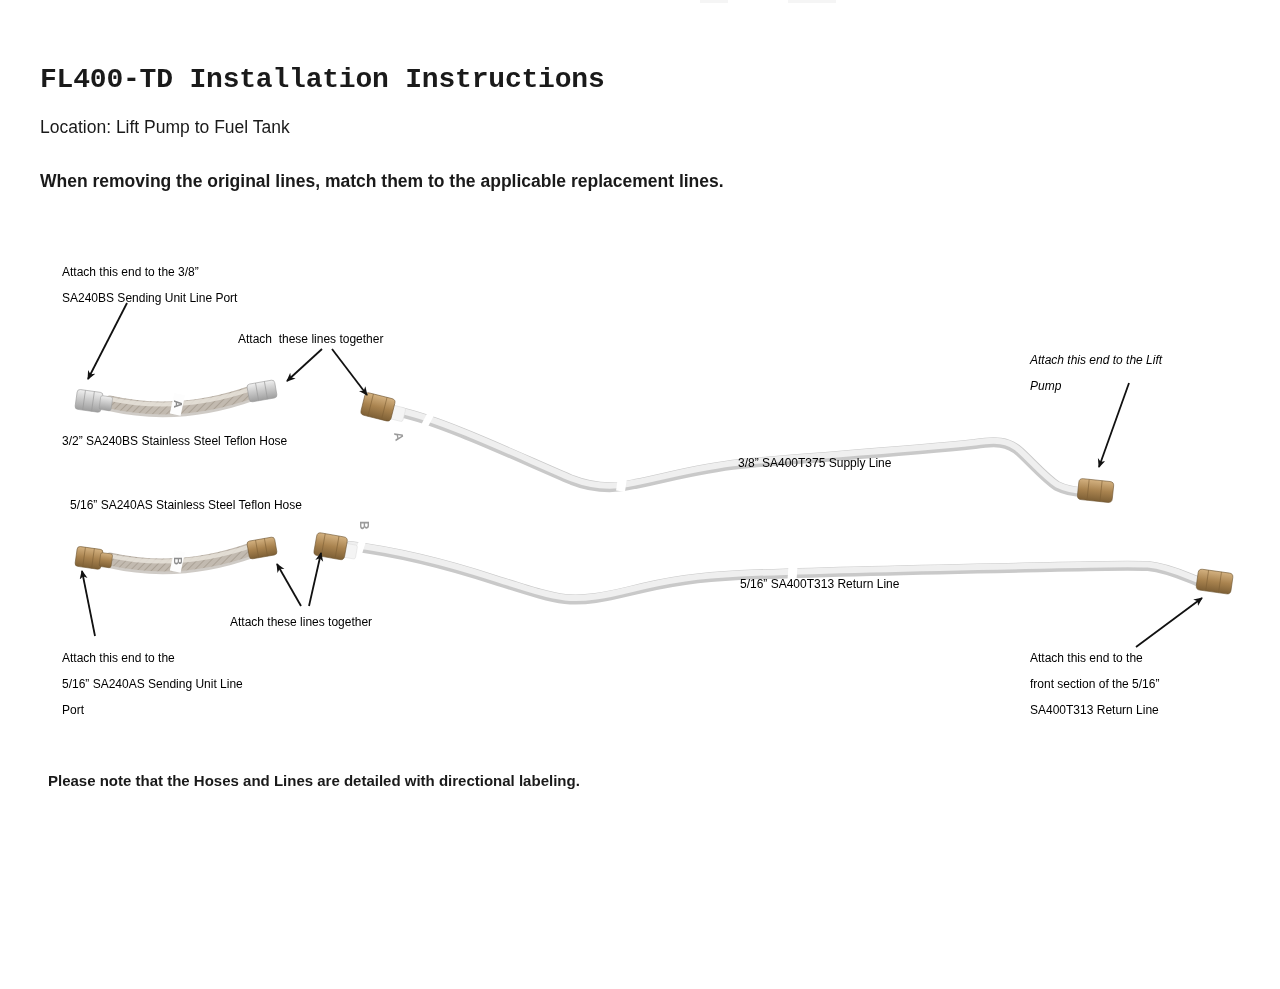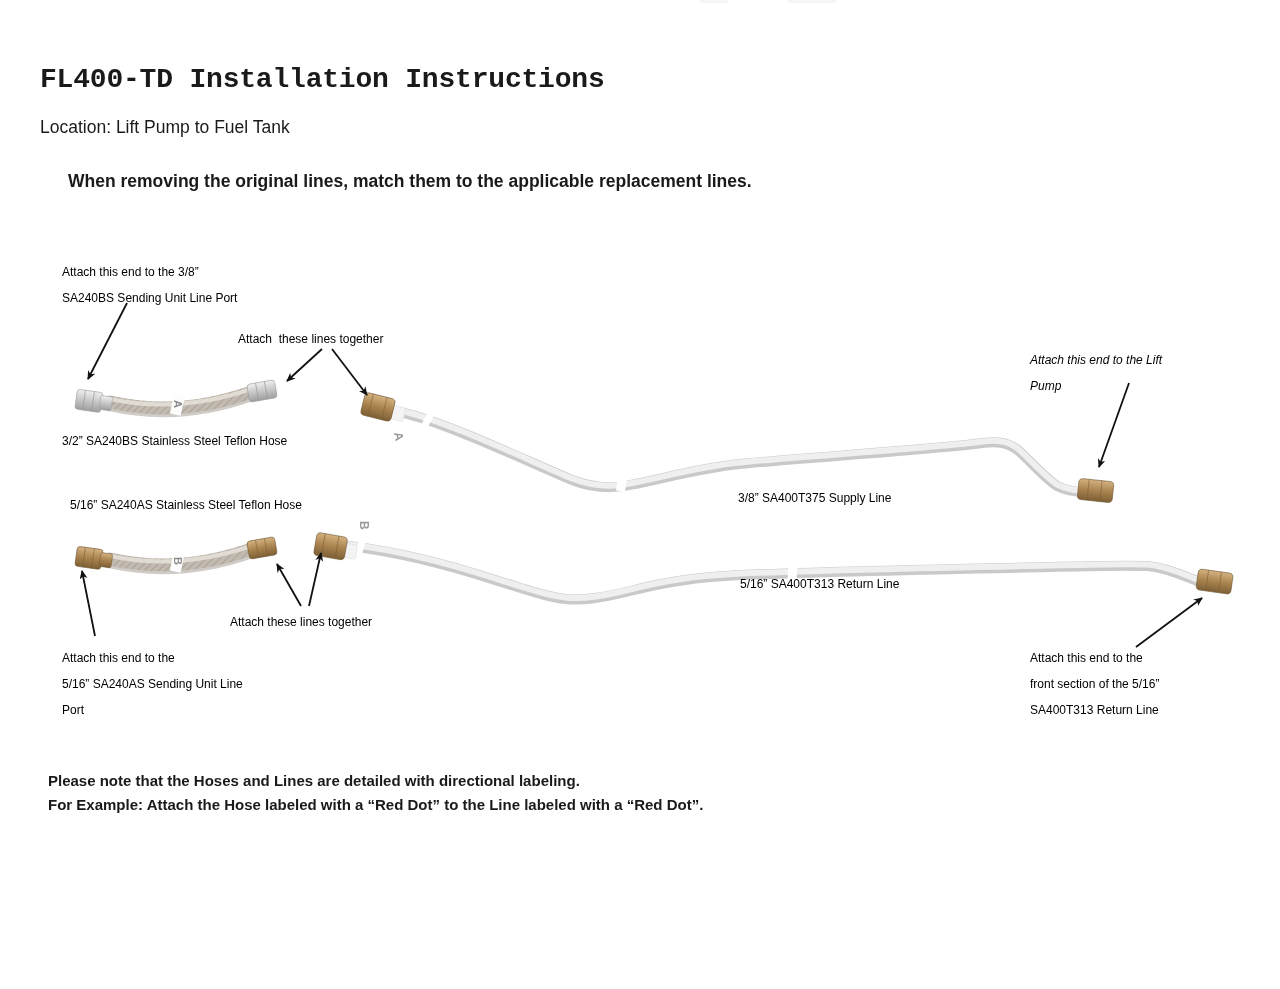--- a/index.html
+++ b/index.html
@@ -4,27 +4,27 @@
 <style>
   html,body { margin:0; padding:0; }
   body {
     width:1280px; height:989px; background:#ffffff; position:relative; overflow:hidden;
     font-family:"Liberation Sans", sans-serif; color:#1a1a1a;
     -webkit-font-smoothing:antialiased;
   }
   .abs { position:absolute; }
   .title { left:40px; top:64px; font-size:28px; font-weight:700; letter-spacing:-0.2px; margin:0;font-family:Liberation Mono, monospace; }
   .subtitle { left:40px; top:117px; font-size:17.5px; font-weight:400; }
-  .instruction { left:40px; top:171px; font-size:17.5px; font-weight:700;margin-left:28px; }
+  .instruction { left:40px; top:171px; font-size:17.5px; font-weight:700; }
   .anno { font-size:12px; line-height:26px; white-space:pre-wrap; color:#000000; }
   .a1 { left:62px;  top:259px; }
   .a2 { left:238px; top:326px; }
   .a3 { left:62px;  top:428px; }
   .a4 { left:1030px;top:347px;font-style:italic; }
-  .a5 { left:738px; top:485px; }
+  .a5 { left:738px; top:450px; }
   .a6 { left:70px;  top:492px; }
   .a7 { left:740px; top:551px;margin-top:20px; }
   .a8 { left:230px; top:609px; }
   .a9 { left:62px;  top:645px; }
   .a10{ left:1030px;top:645px; }
   .note { left:48px; top:769px; font-size:15px; font-weight:700; line-height:23.5px; }
   svg.diagram { position:absolute; left:0; top:0; width:1280px; height:989px; }
   .marker    { font-size:11px; fill:#8d8d8d; font-weight:700; }
   .marker-lg { font-size:12px; fill:#9a9a9a; font-weight:700; }
   .arrow { stroke:#111; stroke-width:1.8; fill:none; }
@@ -169,16 +169,15 @@
   <div class="abs anno a8">Attach these lines together</div>
   <div class="abs anno a9">Attach this end to the
 5/16” SA240AS Sending Unit Line
 Port</div>
   <div class="abs anno a10">Attach this end to the
 front section of the 5/16”
 SA400T313 Return Line</div>
 
   <div class="abs note">
     <div>Please note that the Hoses and Lines are detailed with directional labeling.</div>
-    <div>For Example: Attach the Hose labeled with a “Red Dot” to the Line labeled with a “Red Dot”.</div>
   </div>
 
 </div>
 
 </body></html>

